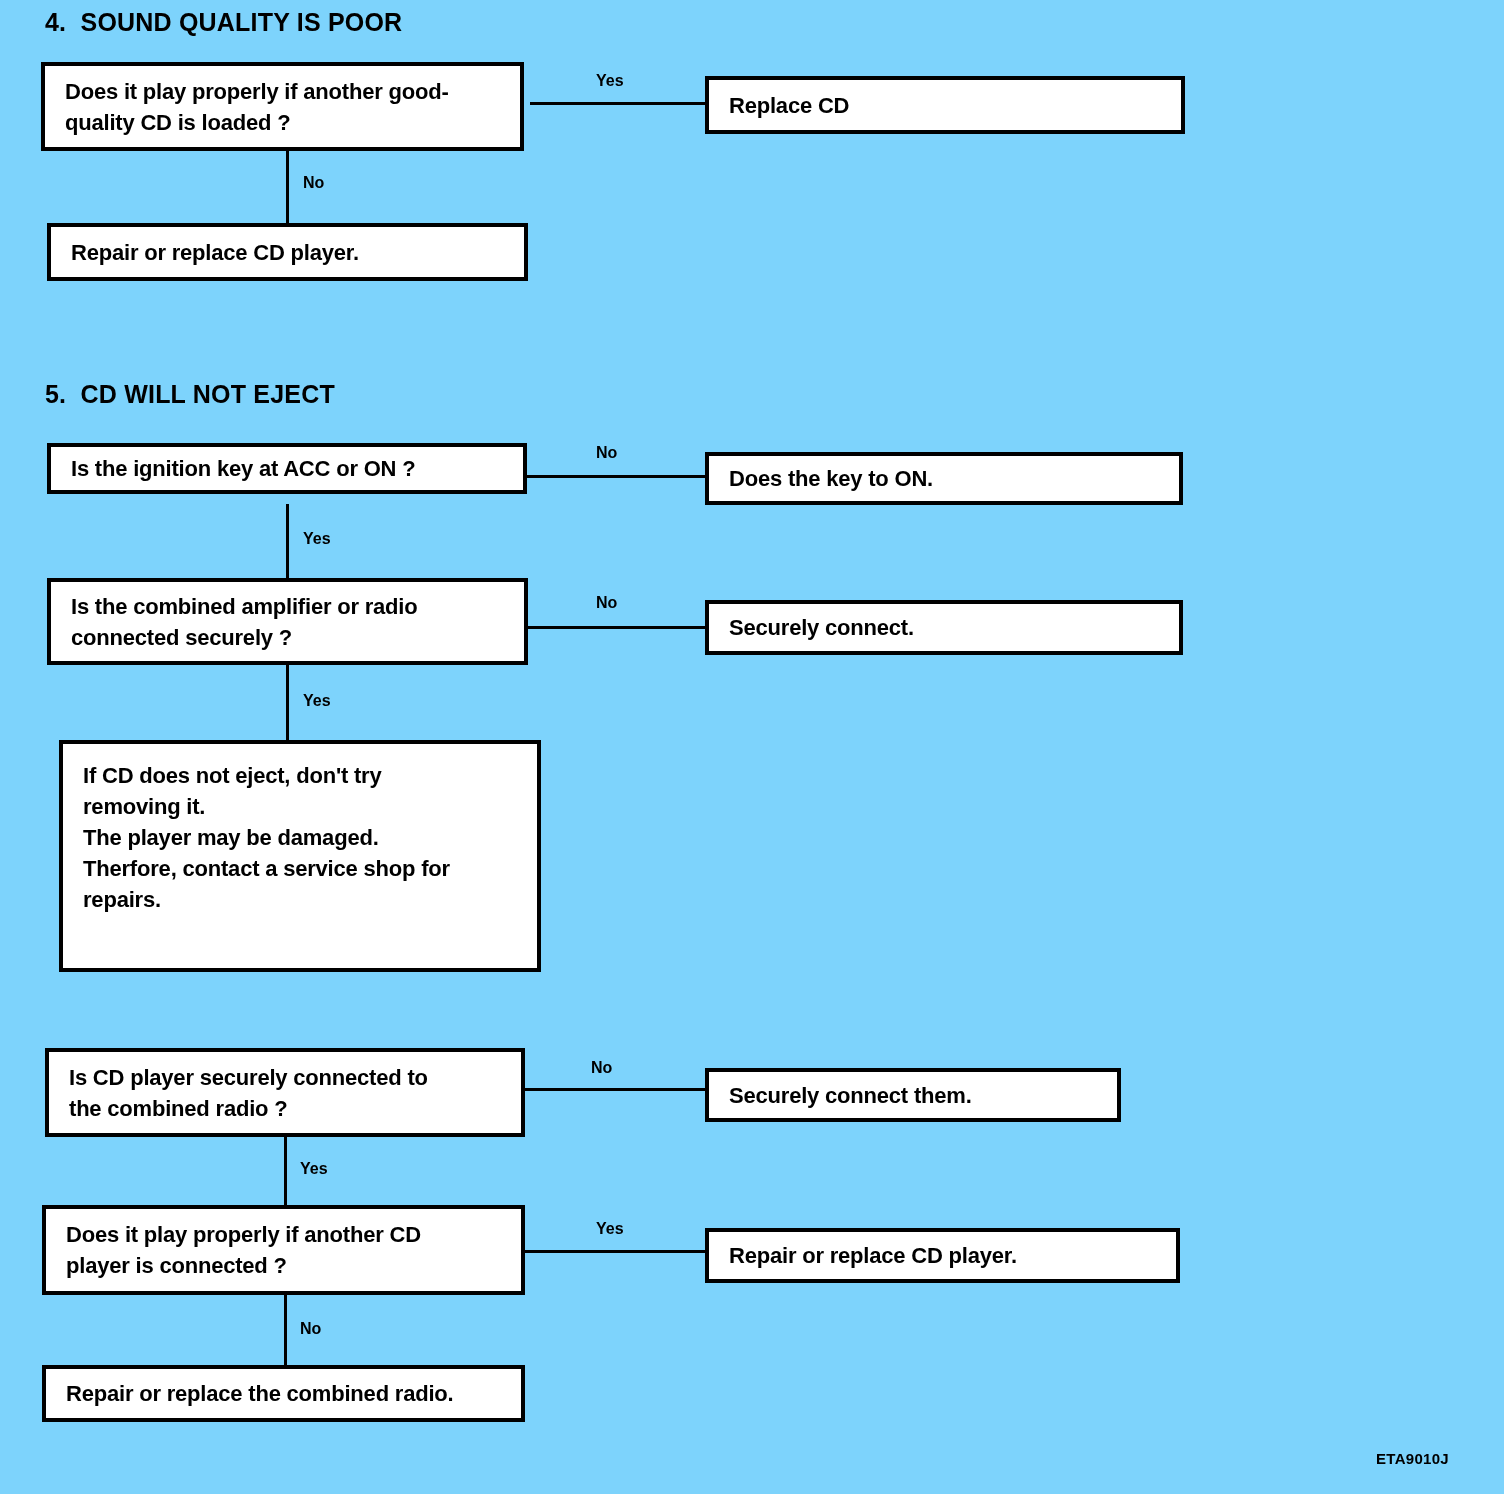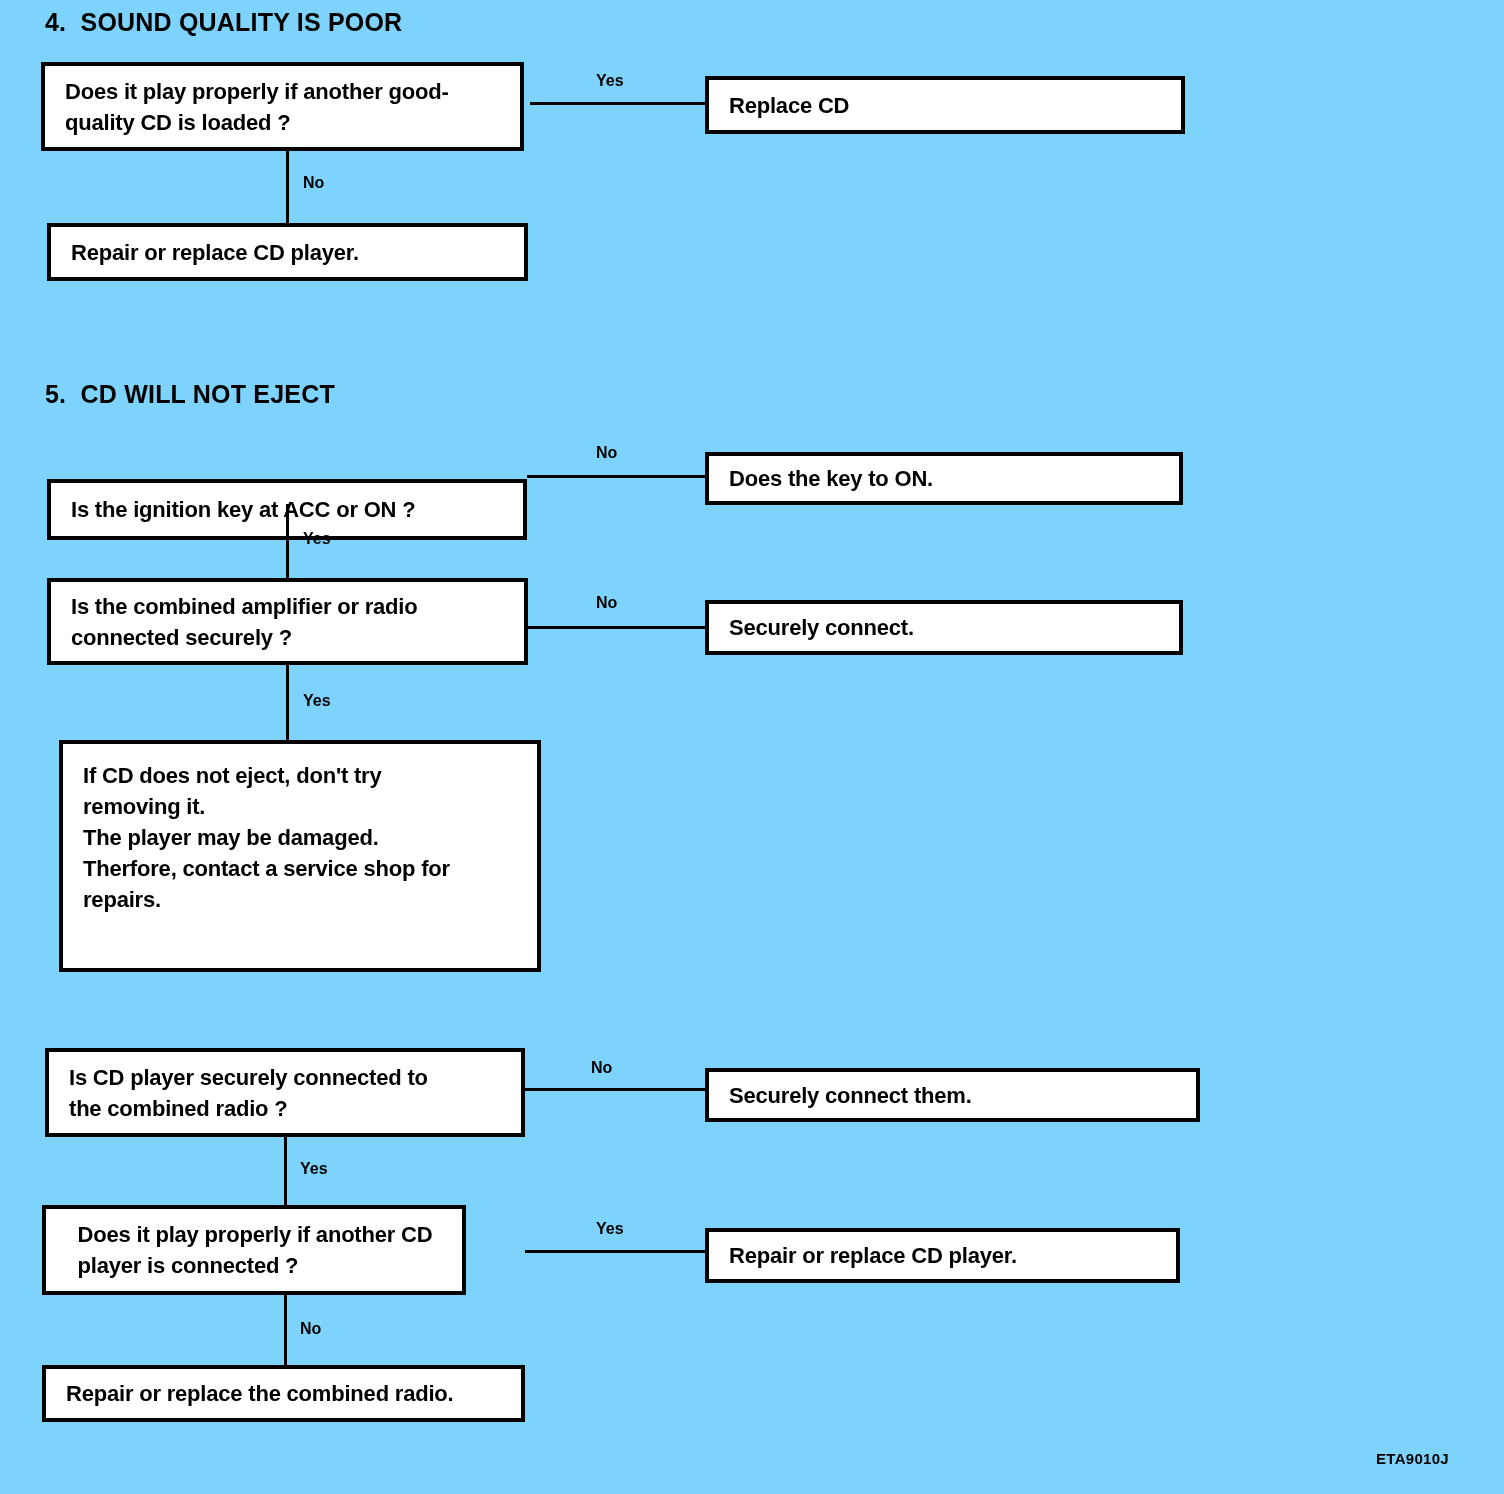--- a/index.html
+++ b/index.html
@@ -78,21 +78,21 @@
 
   <div class="vline" style="left:286px;top:151px;height:72px;"></div>
   <div class="branch-label" style="left:303px;top:174px;">No</div>
 
   <div class="fbox" style="left:47px;top:223px;width:481px;height:58px;">
     <span>Repair or replace CD player.</span>
   </div>
 
   <div class="sec-title" style="left:45px;top:380px;">5.  CD WILL NOT EJECT</div>
 
-  <div class="fbox" style="left:47px;top:443px;width:480px;height:61px;margin-top:36px;">
+  <div class="fbox" style="left:47px;top:443px;width:480px;height:51px;">
     <span>Is the ignition key at ACC or ON ?</span>
   </div>
 
   <div class="branch-label" style="left:596px;top:444px;">No</div>
   <div class="hline" style="left:527px;top:475px;width:178px;"></div>
 
   <div class="fbox" style="left:705px;top:452px;width:478px;height:53px;">
     <span>Does the key to ON.</span>
   </div>
 
@@ -124,28 +124,28 @@
 
 
   <div class="fbox" style="left:45px;top:1048px;width:480px;height:89px;">
     <span>Is CD player securely connected to
 the combined radio ?</span>
   </div>
 
   <div class="branch-label" style="left:591px;top:1059px;">No</div>
   <div class="hline" style="left:525px;top:1088px;width:180px;"></div>
 
-  <div class="fbox" style="left:705px;top:1068px;width:495px;height:54px;">
+  <div class="fbox" style="left:705px;top:1068px;width:416px;height:54px;">
     <span>Securely connect them.</span>
   </div>
 
   <div class="vline" style="left:284px;top:1137px;height:68px;"></div>
   <div class="branch-label" style="left:300px;top:1160px;">Yes</div>
 
-  <div class="fbox" style="left:42px;top:1205px;width:424px;height:90px;justify-content:center;">
+  <div class="fbox" style="left:42px;top:1205px;width:483px;height:90px;">
     <span>Does it play properly if another CD
 player is connected ?</span>
   </div>
 
   <div class="branch-label" style="left:596px;top:1220px;">Yes</div>
   <div class="hline" style="left:525px;top:1250px;width:180px;"></div>
 
   <div class="fbox" style="left:705px;top:1228px;width:475px;height:55px;">
     <span>Repair or replace CD player.</span>
   </div>

